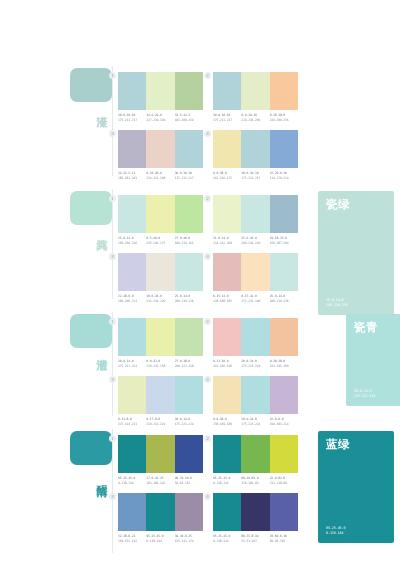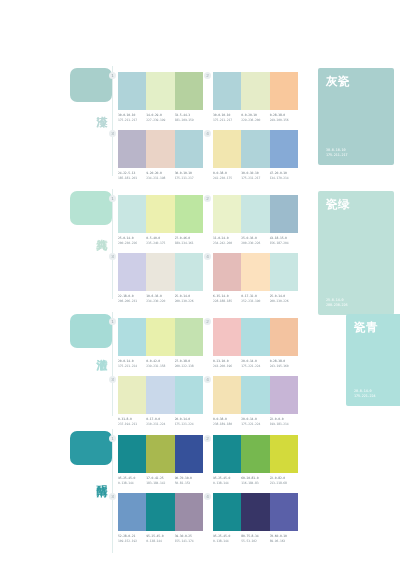--- a/index.html
+++ b/index.html
@@ -198,27 +198,20 @@
               <div class="code">
                 <div>30-0-10-10</div>
                 <div class="c2">175-211-217</div>
               </div>
               <div class="code">
                 <div>47-20-0-10</div>
                 <div class="c2">134-170-214</div>
               </div>
             </div>
           </div>
-          <div class="card" style="background: rgb(169, 207, 205); top: 6px; height: 97px;">
-            <div class="card-title">灰瓷</div>
-            <div class="card-codes">
-              <div>30-0-10-10</div>
-              <div>175-211-217</div>
-            </div>
-          </div>
         </div>
       </div>
       <div class="section" style="top: 185px; height: 118px;">
         <div class="sec-inner">
           <div class="anchor" style="background: rgb(182, 227, 211); top: 6px;"></div>
           <div class="vrule" style="top: 4px; height: 110px;"></div>
           <div class="mood" style="color: rgb(191, 224, 212); top: 45px;">纯真</div>
           <div class="group" style="left: 118px; top: 10px;">
             <div class="g-num">1</div>
             <div class="swatches">
@@ -504,16 +497,23 @@
               <div class="code">
                 <div>80-75-8-34</div>
                 <div class="c2">55-53-102</div>
               </div>
               <div class="code">
                 <div>70-60-0-10</div>
                 <div class="c2">89-96-163</div>
               </div>
             </div>
           </div>
+          <div class="card" style="background: rgb(27, 143, 151); top: 6px; height: 112px;">
+            <div class="card-title">蓝绿</div>
+            <div class="card-codes">
+              <div>95-25-45-0</div>
+              <div>0-138-144</div>
+            </div>
+          </div>
         </div>
       </div>
     </div>
 </div>
 
 </body></html>

